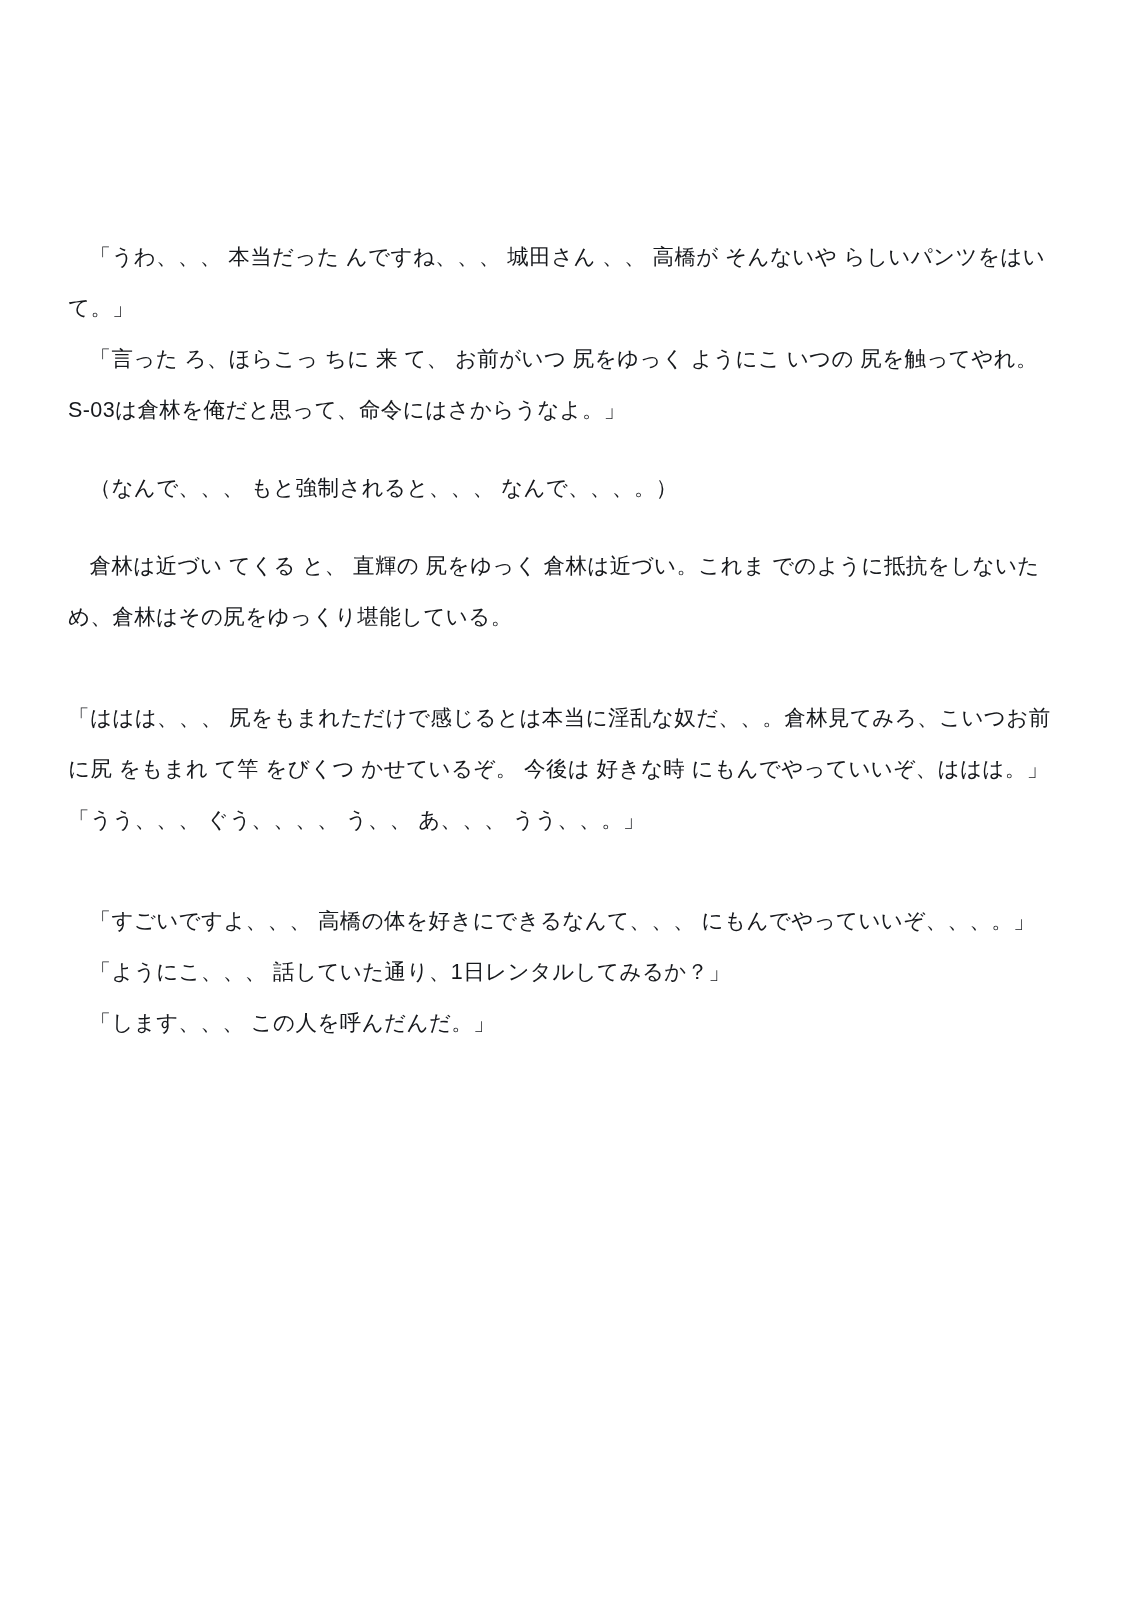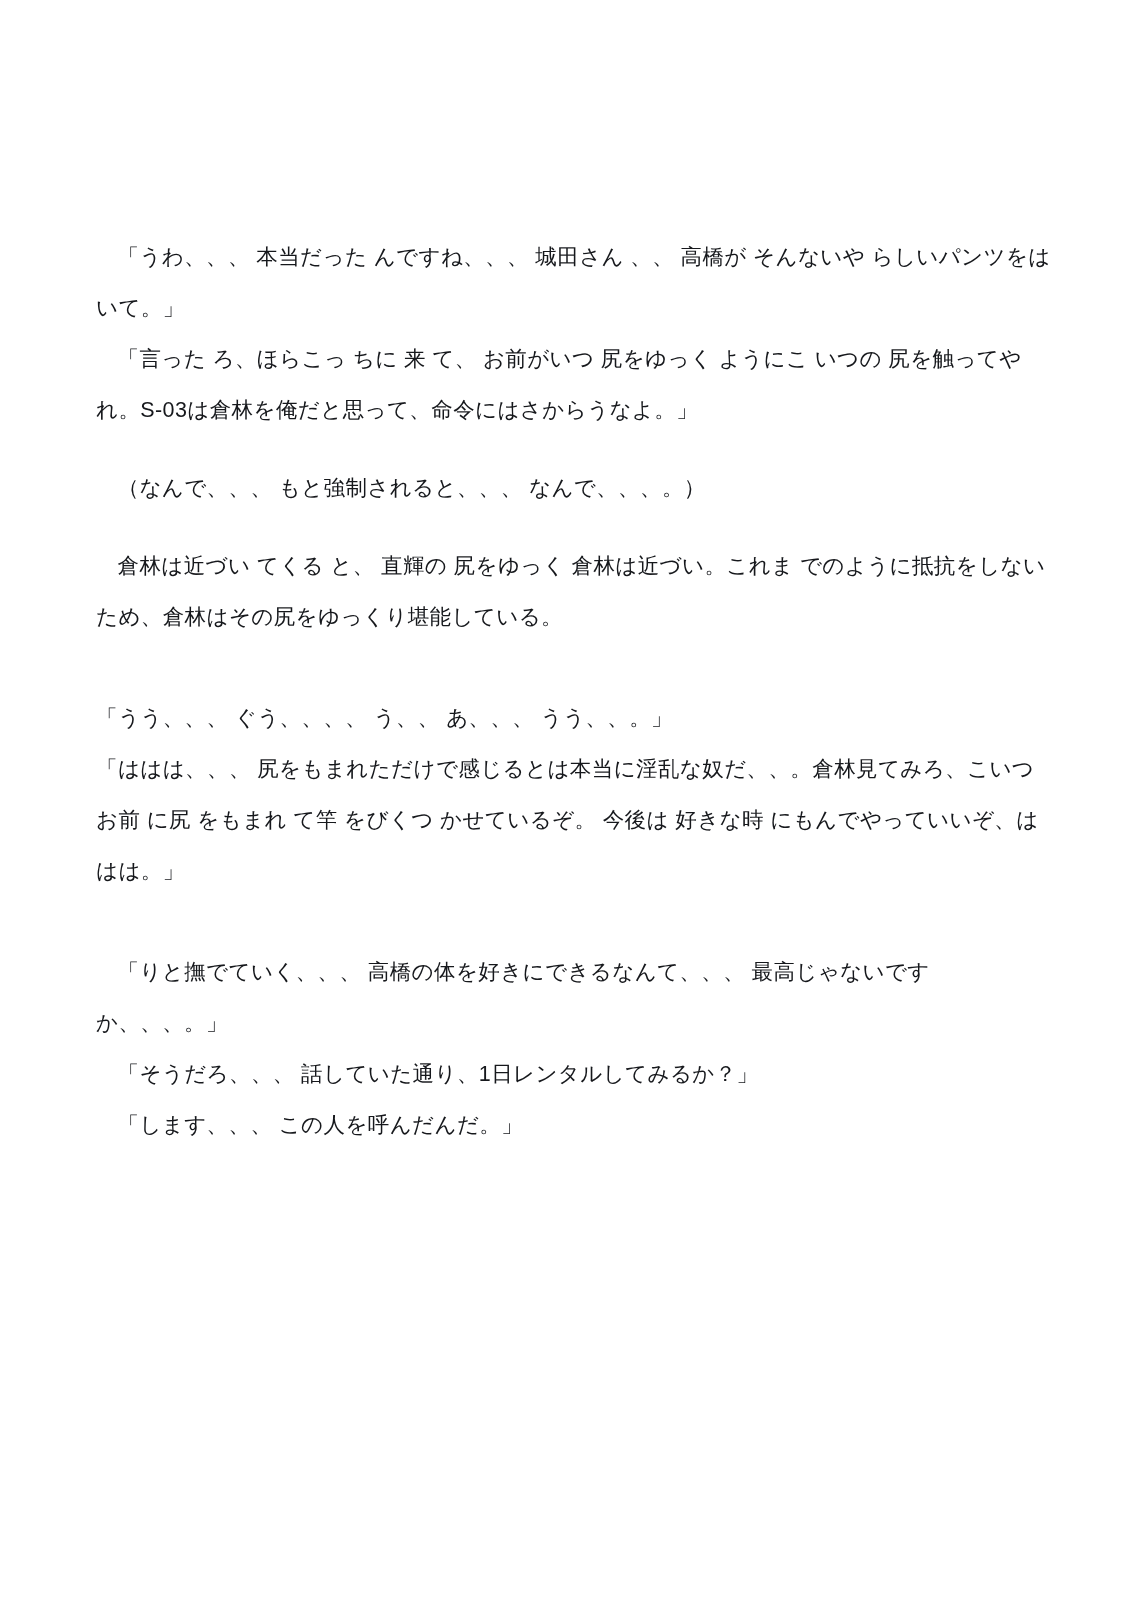--- a/index.html
+++ b/index.html
@@ -13,21 +13,21 @@
     font-family: "Liberation Sans", "DejaVu Sans", sans-serif;
     color: #111111;
     overflow: hidden;
   }
   .page {
     position: relative;
     width: 1131px;
     height: 1600px;
     background: #ffffff;
     box-sizing: border-box;
-    padding: 232px 78px 0 96px;
+    padding: 232px 78px 0 68px;
   }
   .doc-body {
     font-size: 21.5px;
     line-height: 51px;
     letter-spacing: 0.4px;
     color: #16181c;
     text-align: left;
   }
   .para {
     margin: 0;
@@ -51,23 +51,23 @@
     <div class="spacer-sm"></div>
 
     <p class="para indent">（なんで、、、 もと強制されると、、、 なんで、、、。）</p>
 
     <div class="spacer-sm"></div>
 
     <p class="para indent">倉林は近づい てくる と、 直輝の 尻をゆっく 倉林は近づい。これま でのように抵抗をしないため、倉林はその尻をゆっくり堪能している。</p>
 
     <div class="spacer-md"></div>
 
+    <p class="para">「ははは、、、 尻をもまれただけで感じるとは本当に淫乱な奴だ、、。倉林見てみろ、こいつお前 に尻 をもまれ て竿 をびくつ かせているぞ。 今後は 好きな時 にもんでやっていいぞ、ははは。」</p>
     <p class="para">「うう、、、 ぐう、、、、 う、、 あ、、、 うう、、。」</p>
-    <p class="para">「ははは、、、 尻をもまれただけで感じるとは本当に淫乱な奴だ、、。倉林見てみろ、こいつお前 に尻 をもまれ て竿 をびくつ かせているぞ。 今後は 好きな時 にもんでやっていいぞ、ははは。」</p>
 
     <div class="spacer-md"></div>
 
-    <p class="para indent">「りと撫でていく、、、 高橋の体を好きにできるなんて、、、 最高じゃないですか、、、。」</p>
-    <p class="para indent">「そうだろ、、、 話していた通り、1日レンタルしてみるか？」</p>
+    <p class="para indent">「すごいですよ、、、 高橋の体を好きにできるなんて、、、 にもんでやっていいぞ、、、。」</p>
+    <p class="para indent">「ようにこ、、、 話していた通り、1日レンタルしてみるか？」</p>
     <p class="para indent">「します、、、 この人を呼んだんだ。」</p>
 
   </div>
 </div>
 
 </body></html>

